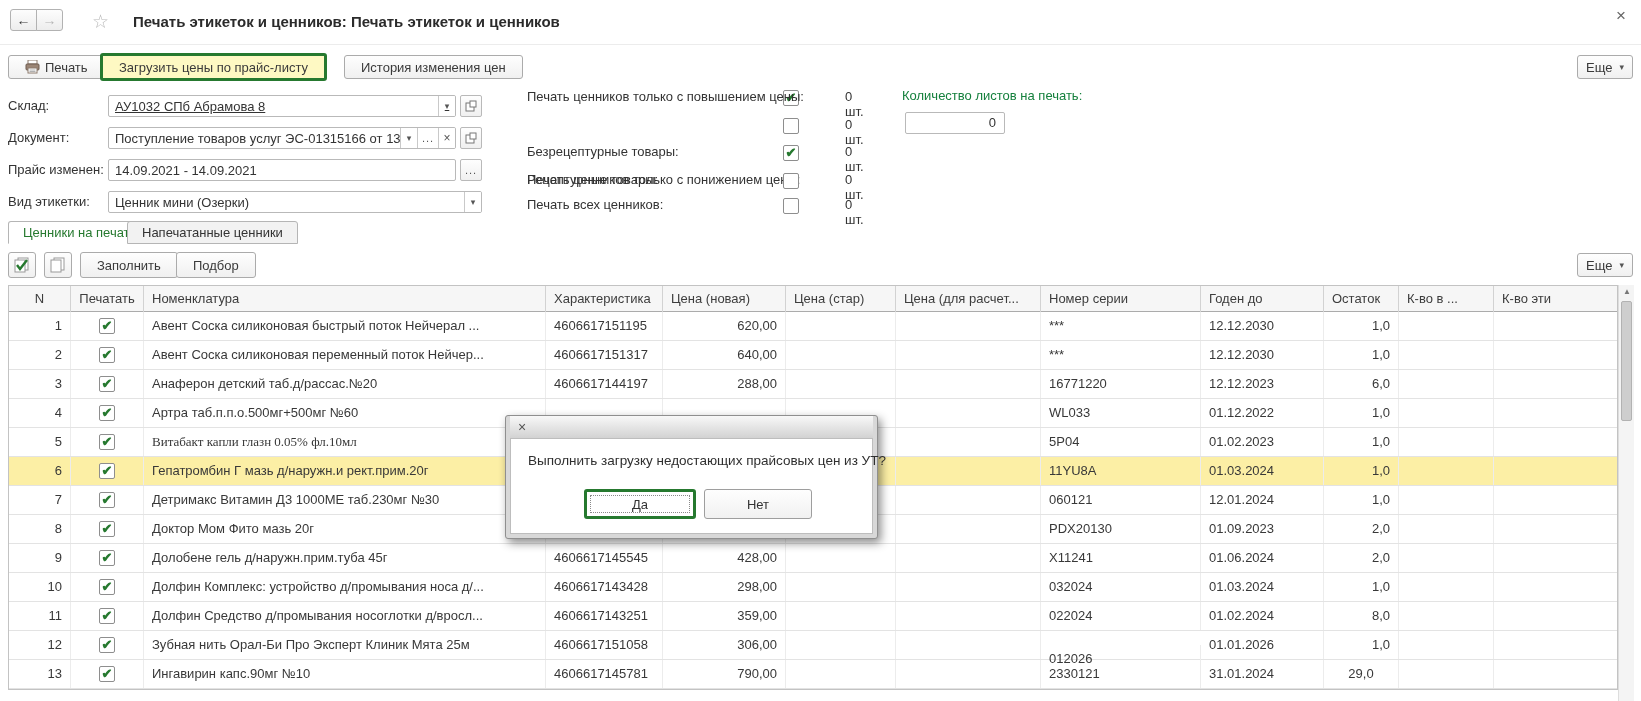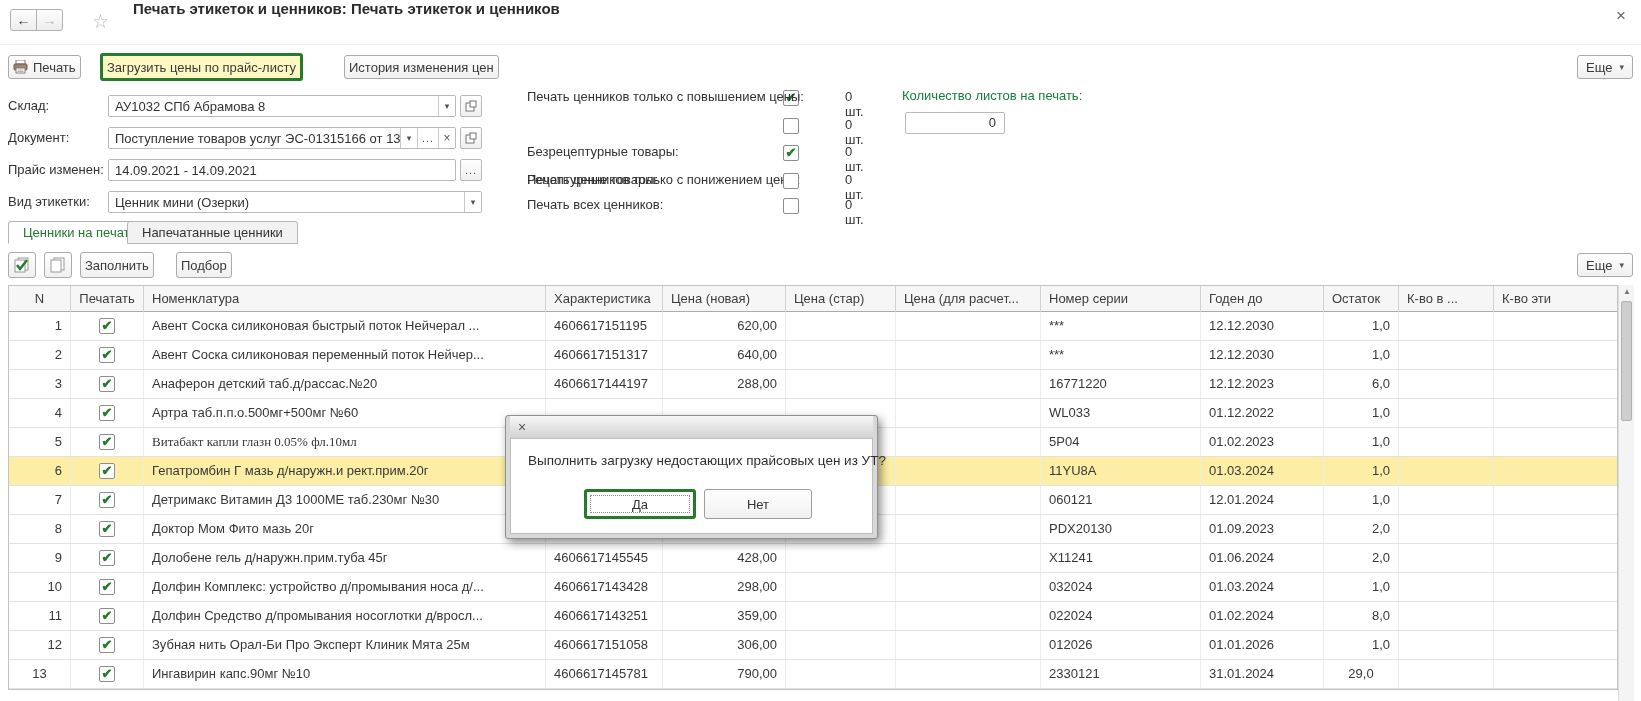--- a/index.html
+++ b/index.html
@@ -7,29 +7,29 @@
               font-family:"Liberation Sans", sans-serif; font-size:13px; color:#333; }
   #app { position:relative; width:1641px; height:701px; background:#fff; }
 
   
   .navbtn { position:absolute; top:9px; width:27px; height:22px; border:1px solid #b2b2b2;
             background:linear-gradient(#fdfdfd,#ededed); text-align:center; line-height:20px;
             font-size:14px; cursor:pointer; }
   .navbtn.back { left:10px; border-radius:3px 0 0 3px; color:#333; }
   .navbtn.fwd  { left:36px; border-radius:0 3px 3px 0; color:#b5b5b5; }
   .star { position:absolute; left:92px; top:10px; font-size:19px; color:#b8b8b8; cursor:pointer; }
-  .page-title { position:absolute; left:133px; top:0; font-size:15px; font-weight:bold; color:#2b2b2b; white-space:nowrap; }
+  .page-title { position:absolute; left:133px; top:13px; font-size:15px; font-weight:bold; color:#2b2b2b; white-space:nowrap; }
   .winclose { position:absolute; left:1616px; top:6px; font-size:17px; color:#666; cursor:pointer; }
   .topline { position:absolute; left:0; top:44px; width:1641px; height:1px; background:#ececec; }
 
   
   .btn { position:absolute; height:24px; border:1px solid #ababab; border-radius:3px;
          background:linear-gradient(#fefefe,#f0f0f0); color:#3a3a3a; font-size:13px;
          display:inline-flex; align-items:center; justify-content:center; gap:5px;
-         padding:0 4px; cursor:pointer; white-space:nowrap; }
+         padding:0 16px; cursor:pointer; white-space:nowrap; }
   .btn-accent { height:28px; border:3px solid #26792f; background:#fef9c3; }
   .caret { font-size:9px; color:#555; margin-left:2px; }
 
   
   .frow { position:absolute; left:0; width:700px; height:22px; }
   .flabel { position:absolute; left:8px; top:3px; color:#333; }
   .fbox { position:absolute; top:0; height:22px; border:1px solid #b9b9b9; border-radius:2px;
           background:#fff; display:flex; align-items:center; overflow:hidden; cursor:text; }
   .fval { flex:1; padding:0 6px; white-space:nowrap; overflow:hidden; }
   .fseg { width:17px; height:20px; border-left:1px solid #c9c9c9; display:flex; align-items:center;
@@ -139,21 +139,21 @@
   <div class="btn" style="left:344px;top:55px;">
     <span>История изменения цен</span>
   </div>
   <div class="btn" style="left:1577px;top:55px;width:56px;">
     <span>Еще</span>
     <span class="caret">▾</span>
   </div>
 
   <div class="frow" style="top:95px;">
     <span class="flabel">Склад:</span>
-    <div class="fbox" style="left:108px;width:348px;">
+    <div class="fbox" style="left:108px;width:348px;text-decoration:underline;">
       <span class="fval">АУ1032 СПб Абрамова 8</span>
       <span class="fseg">▾</span>
     </div>
     <span class="sidebtn" style="left:460px;">
       <span>
         <svg width="12" height="12" viewBox="0 0 12 12">
           <rect x="1" y="3" width="8" height="8" fill="#fff" stroke="#777"></rect>
           <rect x="5" y="1" width="6" height="6" fill="#fff" stroke="#777"></rect>
         </svg>
       </span>
@@ -475,28 +475,28 @@
           <div class="td ac c" style="width: 73px;">
             <span class="cb">
               <span class="tick">✔</span>
             </span>
           </div>
           <div class="td " style="width: 402px;">Зубная нить Орал-Би Про Эксперт Клиник Мята 25м</div>
           <div class="td " style="width: 117px;">4606617151058</div>
           <div class="td ar" style="width: 123px;">306,00</div>
           <div class="td ar" style="width: 110px;"></div>
           <div class="td " style="width: 145px;"></div>
-          <div class="td " style="width: 160px;">012026</div>
+          <div class="td " style="width: 160px; margin-top: 14px;">012026</div>
           <div class="td " style="width: 123px;">01.01.2026</div>
           <div class="td ar" style="width: 75px;">1,0</div>
           <div class="td " style="width: 95px;"></div>
           <div class="td " style="width: 125px;"></div>
         </div>
         <div class="tr">
-          <div class="td ar" style="width: 62px; text-align: center;">13</div>
+          <div class="td ar" style="width: 62px;">13</div>
           <div class="td ac c" style="width: 73px;">
             <span class="cb">
               <span class="tick">✔</span>
             </span>
           </div>
           <div class="td " style="width: 402px;">Ингавирин капс.90мг №10</div>
           <div class="td " style="width: 117px;">4606617145781</div>
           <div class="td ar" style="width: 123px;">790,00</div>
           <div class="td ar" style="width: 110px;"></div>
           <div class="td " style="width: 145px;"></div>

